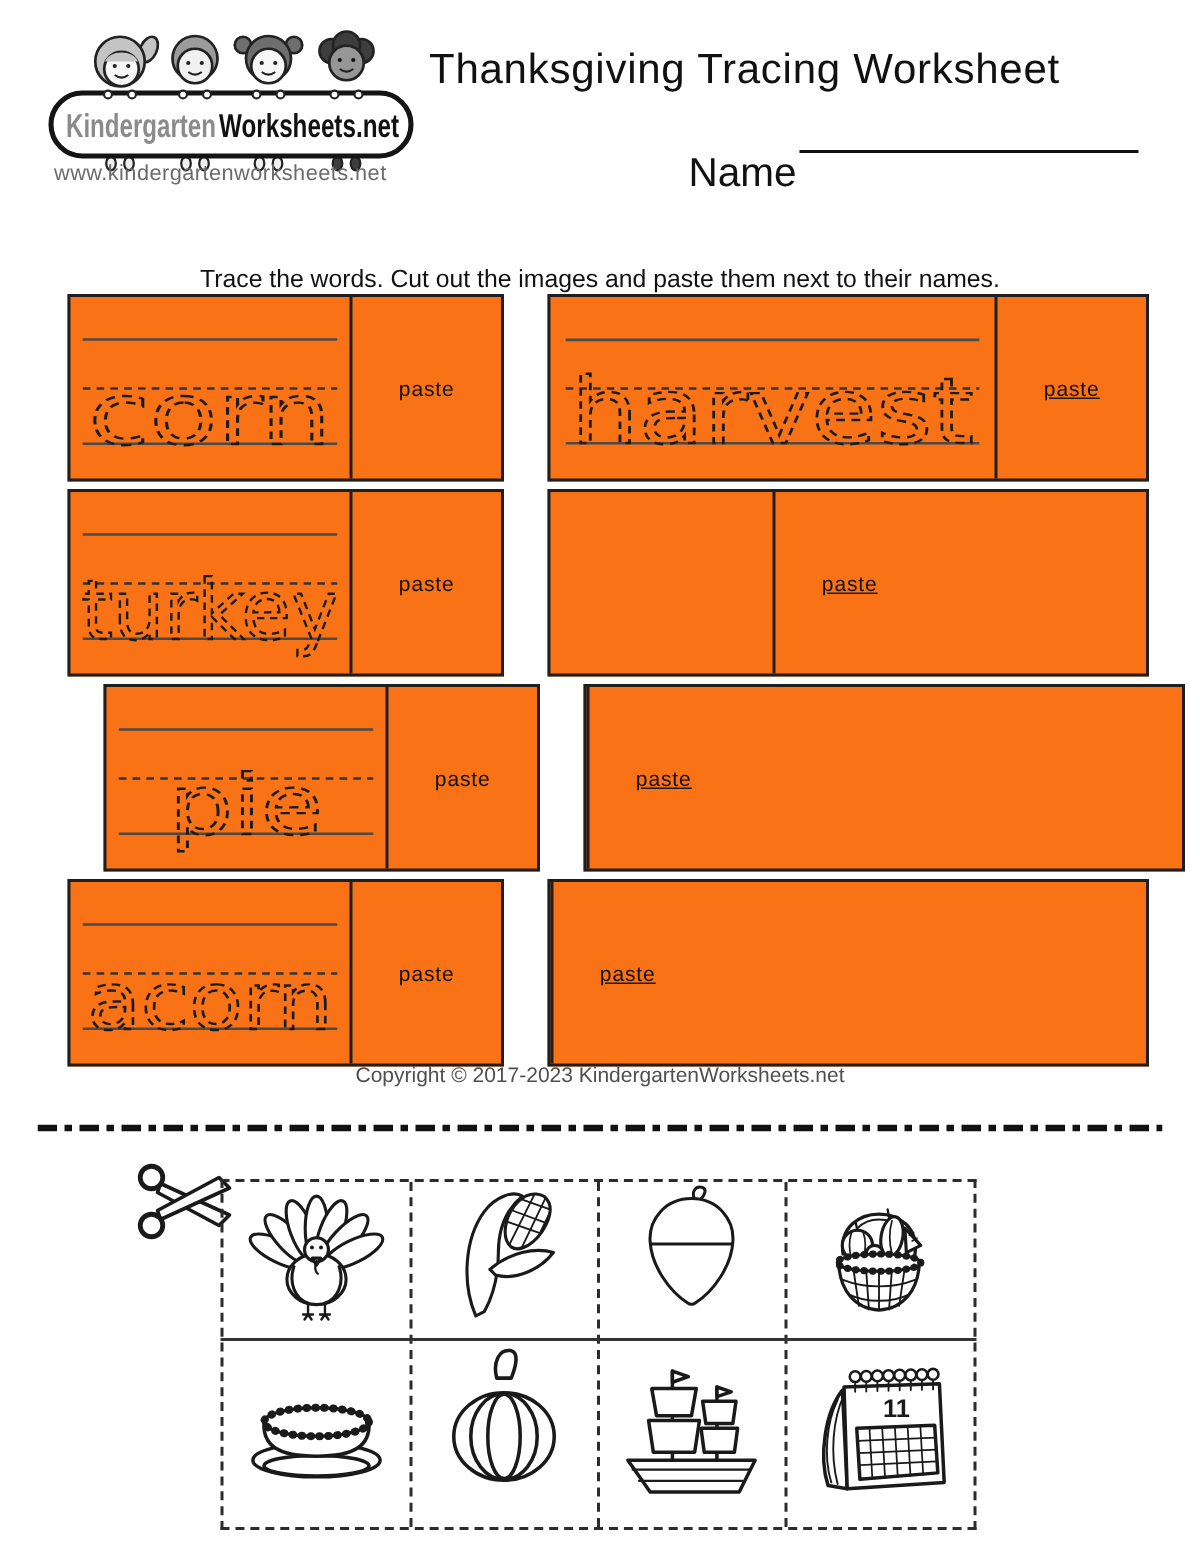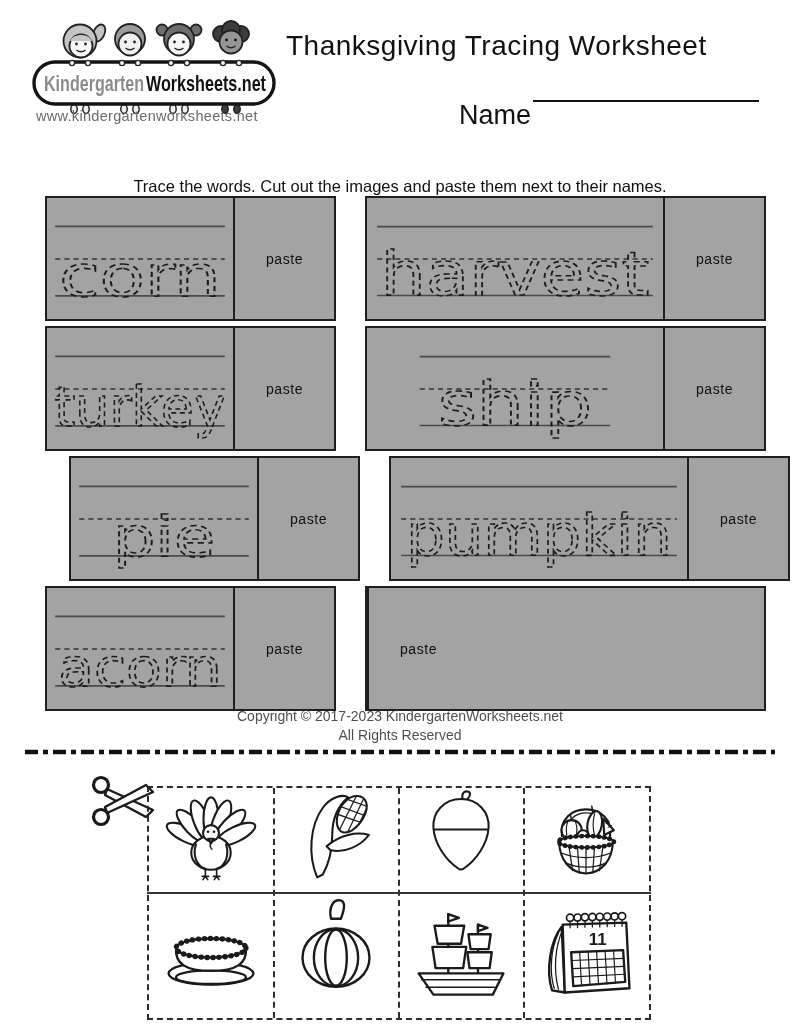--- a/index.html
+++ b/index.html
@@ -11,23 +11,23 @@
   .logo-wrap{position:absolute;left:28px;top:12px;width:252px;height:106px;}
   .site-url{position:absolute;left:36px;top:108px;font-size:14.5px;color:#6b6b6b;letter-spacing:.3px;}
   .page-title{position:absolute;left:286px;top:30px;font-size:28px;font-weight:400;letter-spacing:.5px;color:#111;}
   .name-row{position:absolute;left:432px;top:100px;display:flex;align-items:flex-start;margin-left:27px;}
   .name-label{font-size:27px;color:#111;}
   .name-line{display:inline-block;width:226px;border-bottom:2.2px solid #111;margin-left:2px;margin-bottom:3px;}
 
   .instruction{position:absolute;left:0;top:161px;width:800px;text-align:center;font-size:16.5px;color:#111;margin-top:16px;}
 
   
-  .wordbox{position:absolute;border:2.2px solid #1f1f1f;display:flex;background:#a3a3a3;}
+  .wordbox{position:absolute;border:2.2px solid #1f1f1f;display:flex;background:#f97316;}
   .col-left{left:45px;width:287px;}
-  .col-right{left:365px;width:397px;}
+  .col-right{left:365px;width:397px;text-decoration:underline;}
   .row1{top:196px;height:121px;}
   .row2{top:326px;height:121px;justify-content:center;}
   .row3{top:456px;height:121px;margin-left:24px;}
   .row4{top:586px;height:121px;text-align:center;}
   .word-area{flex:1;position:relative;}
   .word-area svg{display:block;width:100%;height:100%;}
   .paste-box{width:99px;border-left:2.2px solid #1f1f1f;display:flex;align-items:center;justify-content:center;}
   .paste-box span{font-size:14px;letter-spacing:.6px;color:#111;}
 
   .guide-solid{stroke:#4a4a4a;stroke-width:1.7;}
@@ -175,56 +175,40 @@
         <line class="guide-solid" x1="8" y1="95" x2="174" y2="95"></line>
         <text class="traced" x="91" y="95" text-anchor="middle" font-size="54" textLength="168" lengthAdjust="spacingAndGlyphs">turkey</text>
       </svg>
     </div>
     <div class="paste-box">
       <span>paste</span>
     </div>
   </div>
 
   <div class="wordbox col-right row2">
-    <div class="word-area">
-      <svg viewBox="0 0 292 117">
-        <line class="guide-solid" x1="52" y1="27" x2="240" y2="27"></line>
-        <line class="guide-dash" x1="52" y1="59" x2="240" y2="59"></line>
-        <line class="guide-solid" x1="52" y1="95" x2="240" y2="95"></line>
-        <text class="traced" x="146" y="95" text-anchor="middle" font-size="60" textLength="152" lengthAdjust="spacingAndGlyphs">ship</text>
-      </svg>
-    </div>
     <div class="paste-box">
       <span>paste</span>
     </div>
   </div>
 
   <div class="wordbox col-left row3">
     <div class="word-area">
       <svg viewBox="0 0 182 117">
         <line class="guide-solid" x1="8" y1="27" x2="174" y2="27"></line>
         <line class="guide-dash" x1="8" y1="59" x2="174" y2="59"></line>
         <line class="guide-solid" x1="8" y1="95" x2="174" y2="95"></line>
         <text class="traced" x="91" y="95" text-anchor="middle" font-size="54" textLength="100" lengthAdjust="spacingAndGlyphs">pie</text>
       </svg>
     </div>
     <div class="paste-box">
       <span>paste</span>
     </div>
   </div>
 
   <div class="wordbox col-right row3">
-    <div class="word-area">
-      <svg viewBox="0 0 292 117">
-        <line class="guide-solid" x1="10" y1="27" x2="282" y2="27"></line>
-        <line class="guide-dash" x1="10" y1="59" x2="282" y2="59"></line>
-        <line class="guide-solid" x1="10" y1="95" x2="282" y2="95"></line>
-        <text class="traced" x="146" y="95" text-anchor="middle" font-size="56" textLength="262" lengthAdjust="spacingAndGlyphs">pumpkin</text>
-      </svg>
-    </div>
     <div class="paste-box">
       <span>paste</span>
     </div>
   </div>
 
   <div class="wordbox col-left row4">
     <div class="word-area">
       <svg viewBox="0 0 182 117">
         <line class="guide-solid" x1="8" y1="27" x2="174" y2="27"></line>
         <line class="guide-dash" x1="8" y1="59" x2="174" y2="59"></line>
@@ -238,21 +222,20 @@
   </div>
 
   <div class="wordbox col-right row4">
     <div class="paste-box">
       <span>paste</span>
     </div>
   </div>
 
   <div class="copyright">
     <div>Copyright © 2017-2023 KindergartenWorksheets.net</div>
-    <div>All Rights Reserved</div>
   </div>
 
   <svg class="cut-line" width="750" height="8">
     <line x1="0" y1="4" x2="750" y2="4" stroke="#111" stroke-width="4.4" stroke-dasharray="13 5 5 5"></line>
   </svg>
   <svg class="scissors" viewBox="0 0 66 62" width="68" height="62">
     <g fill="#fff" stroke="#1a1a1a" stroke-linejoin="round" stroke-linecap="round">
       <path d="M16,19 L62,40 L55,47 L14,25 Z" stroke-width="2.4"></path>
       <path d="M16,43 L62,22 L55,15 L14,37 Z" stroke-width="2.4"></path>
       <circle cx="10" cy="15" r="7.5" fill="none" stroke-width="3.2"></circle>

